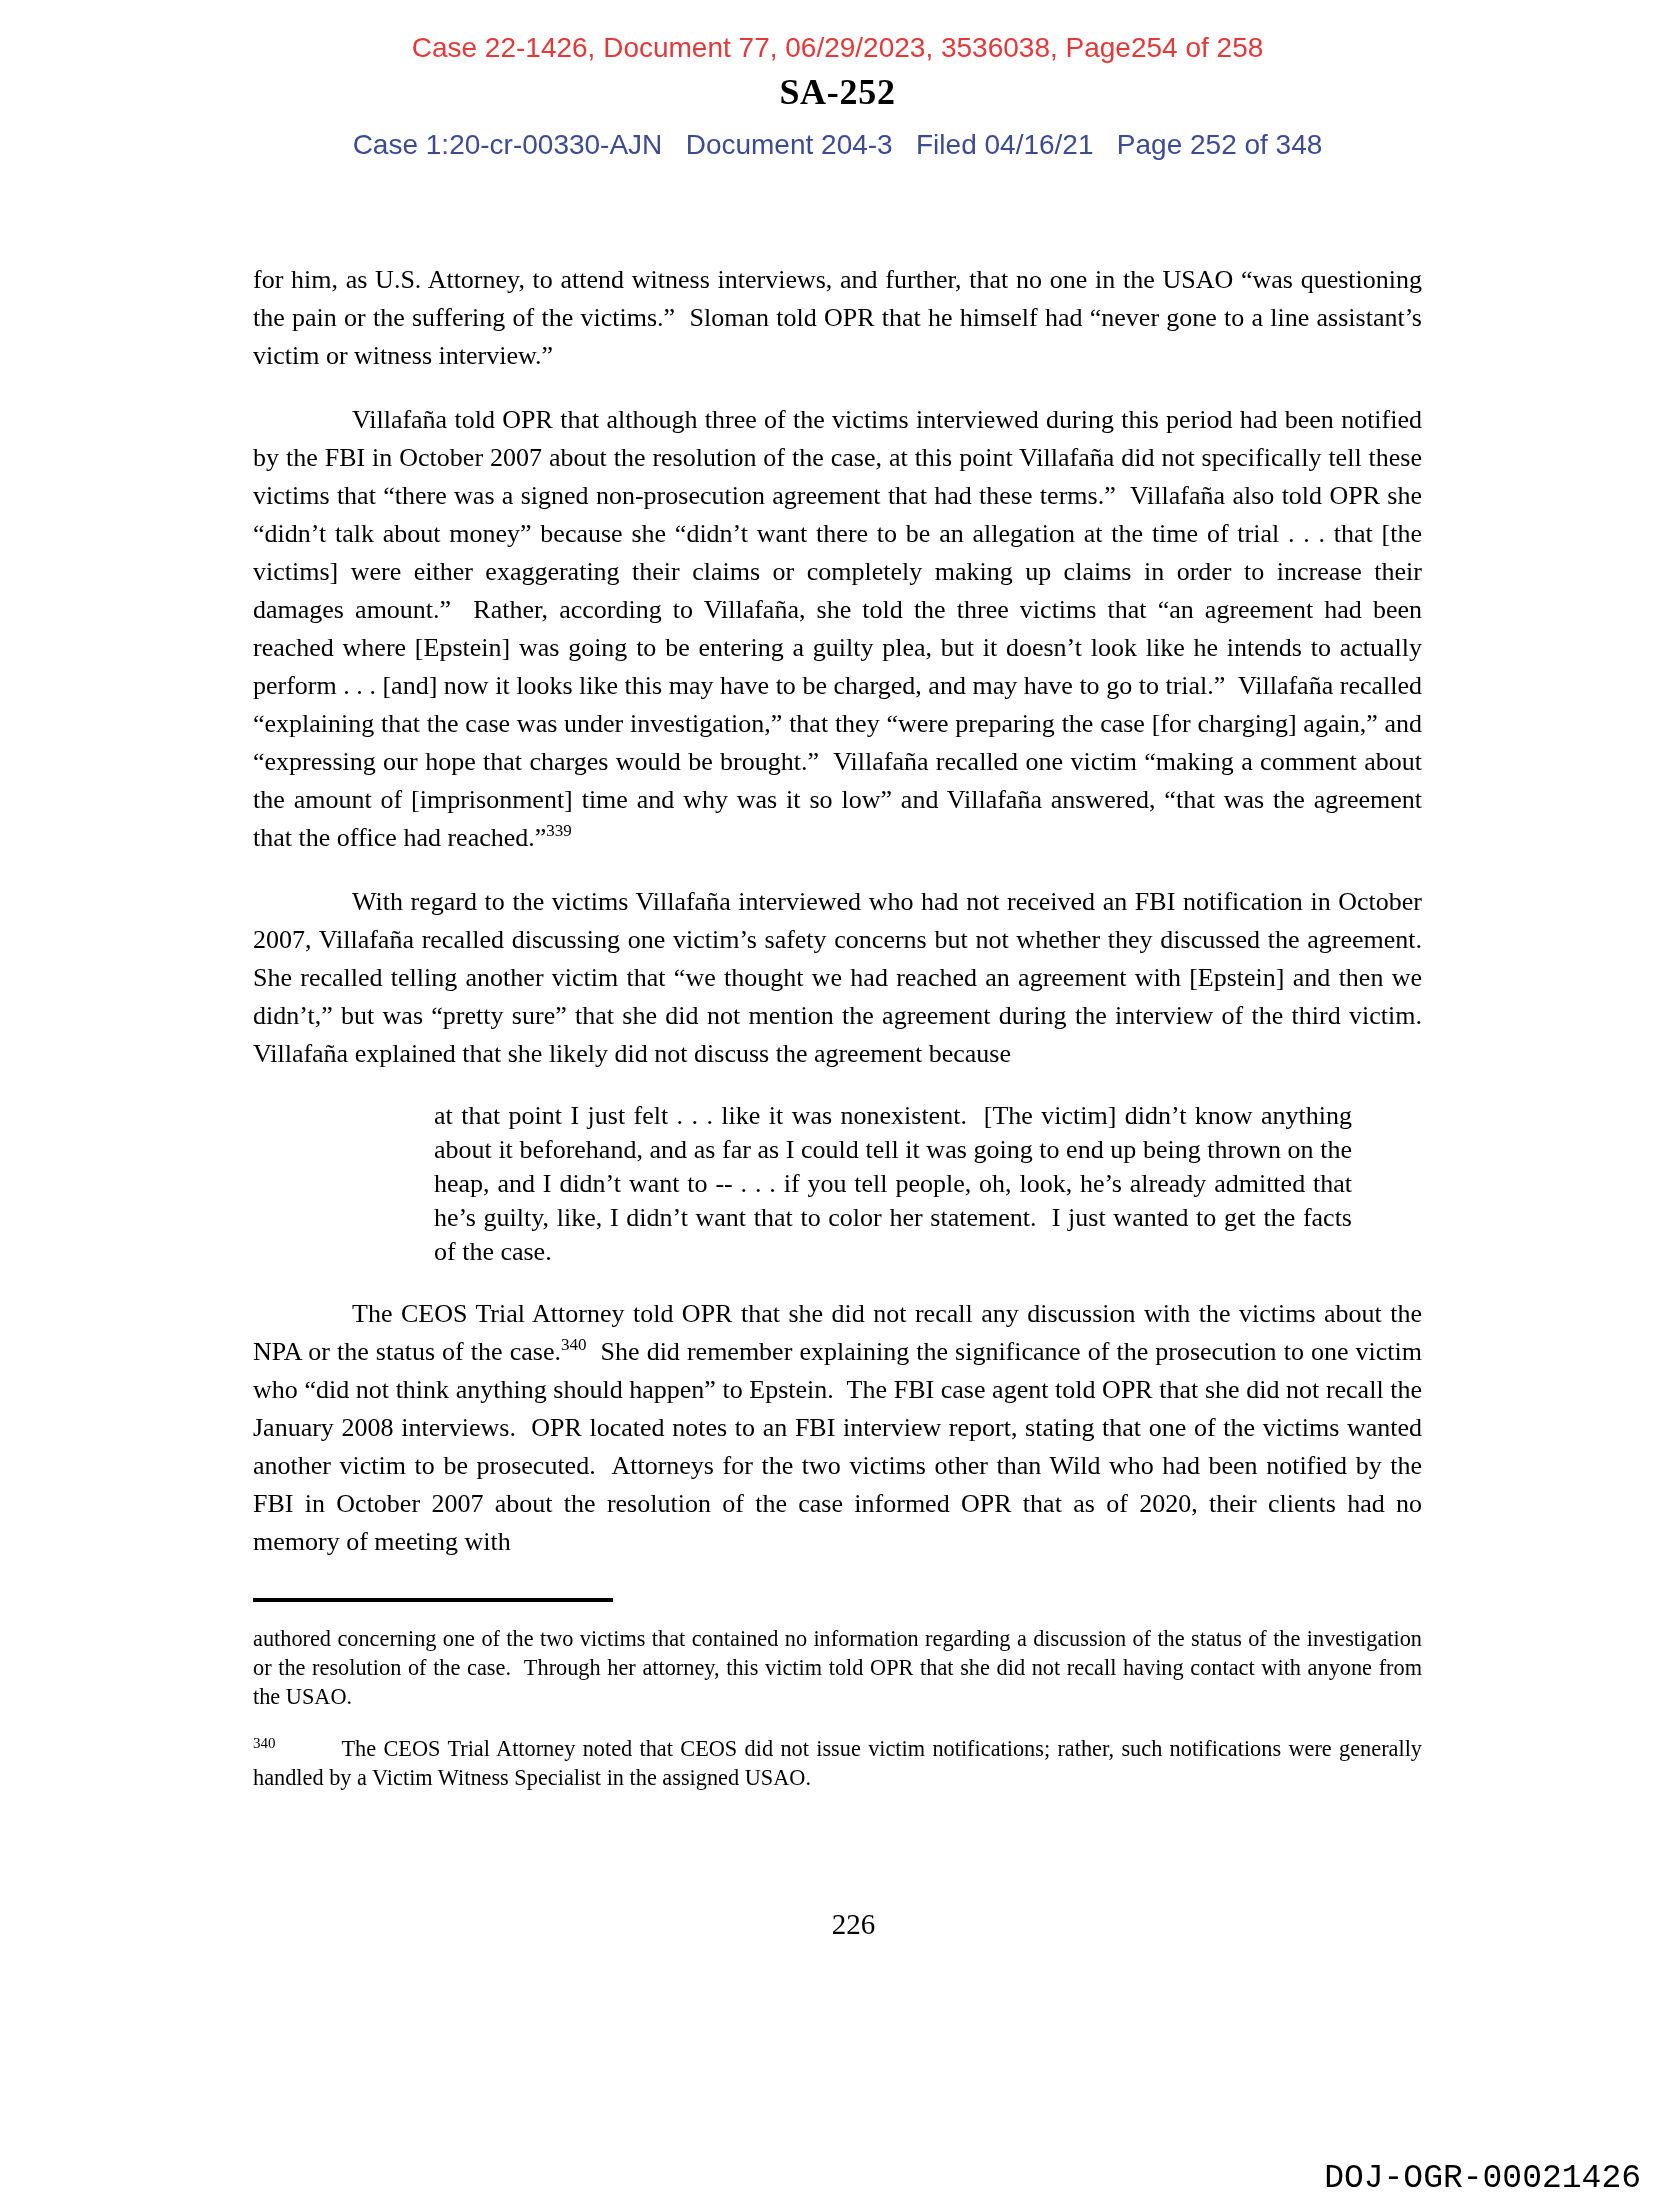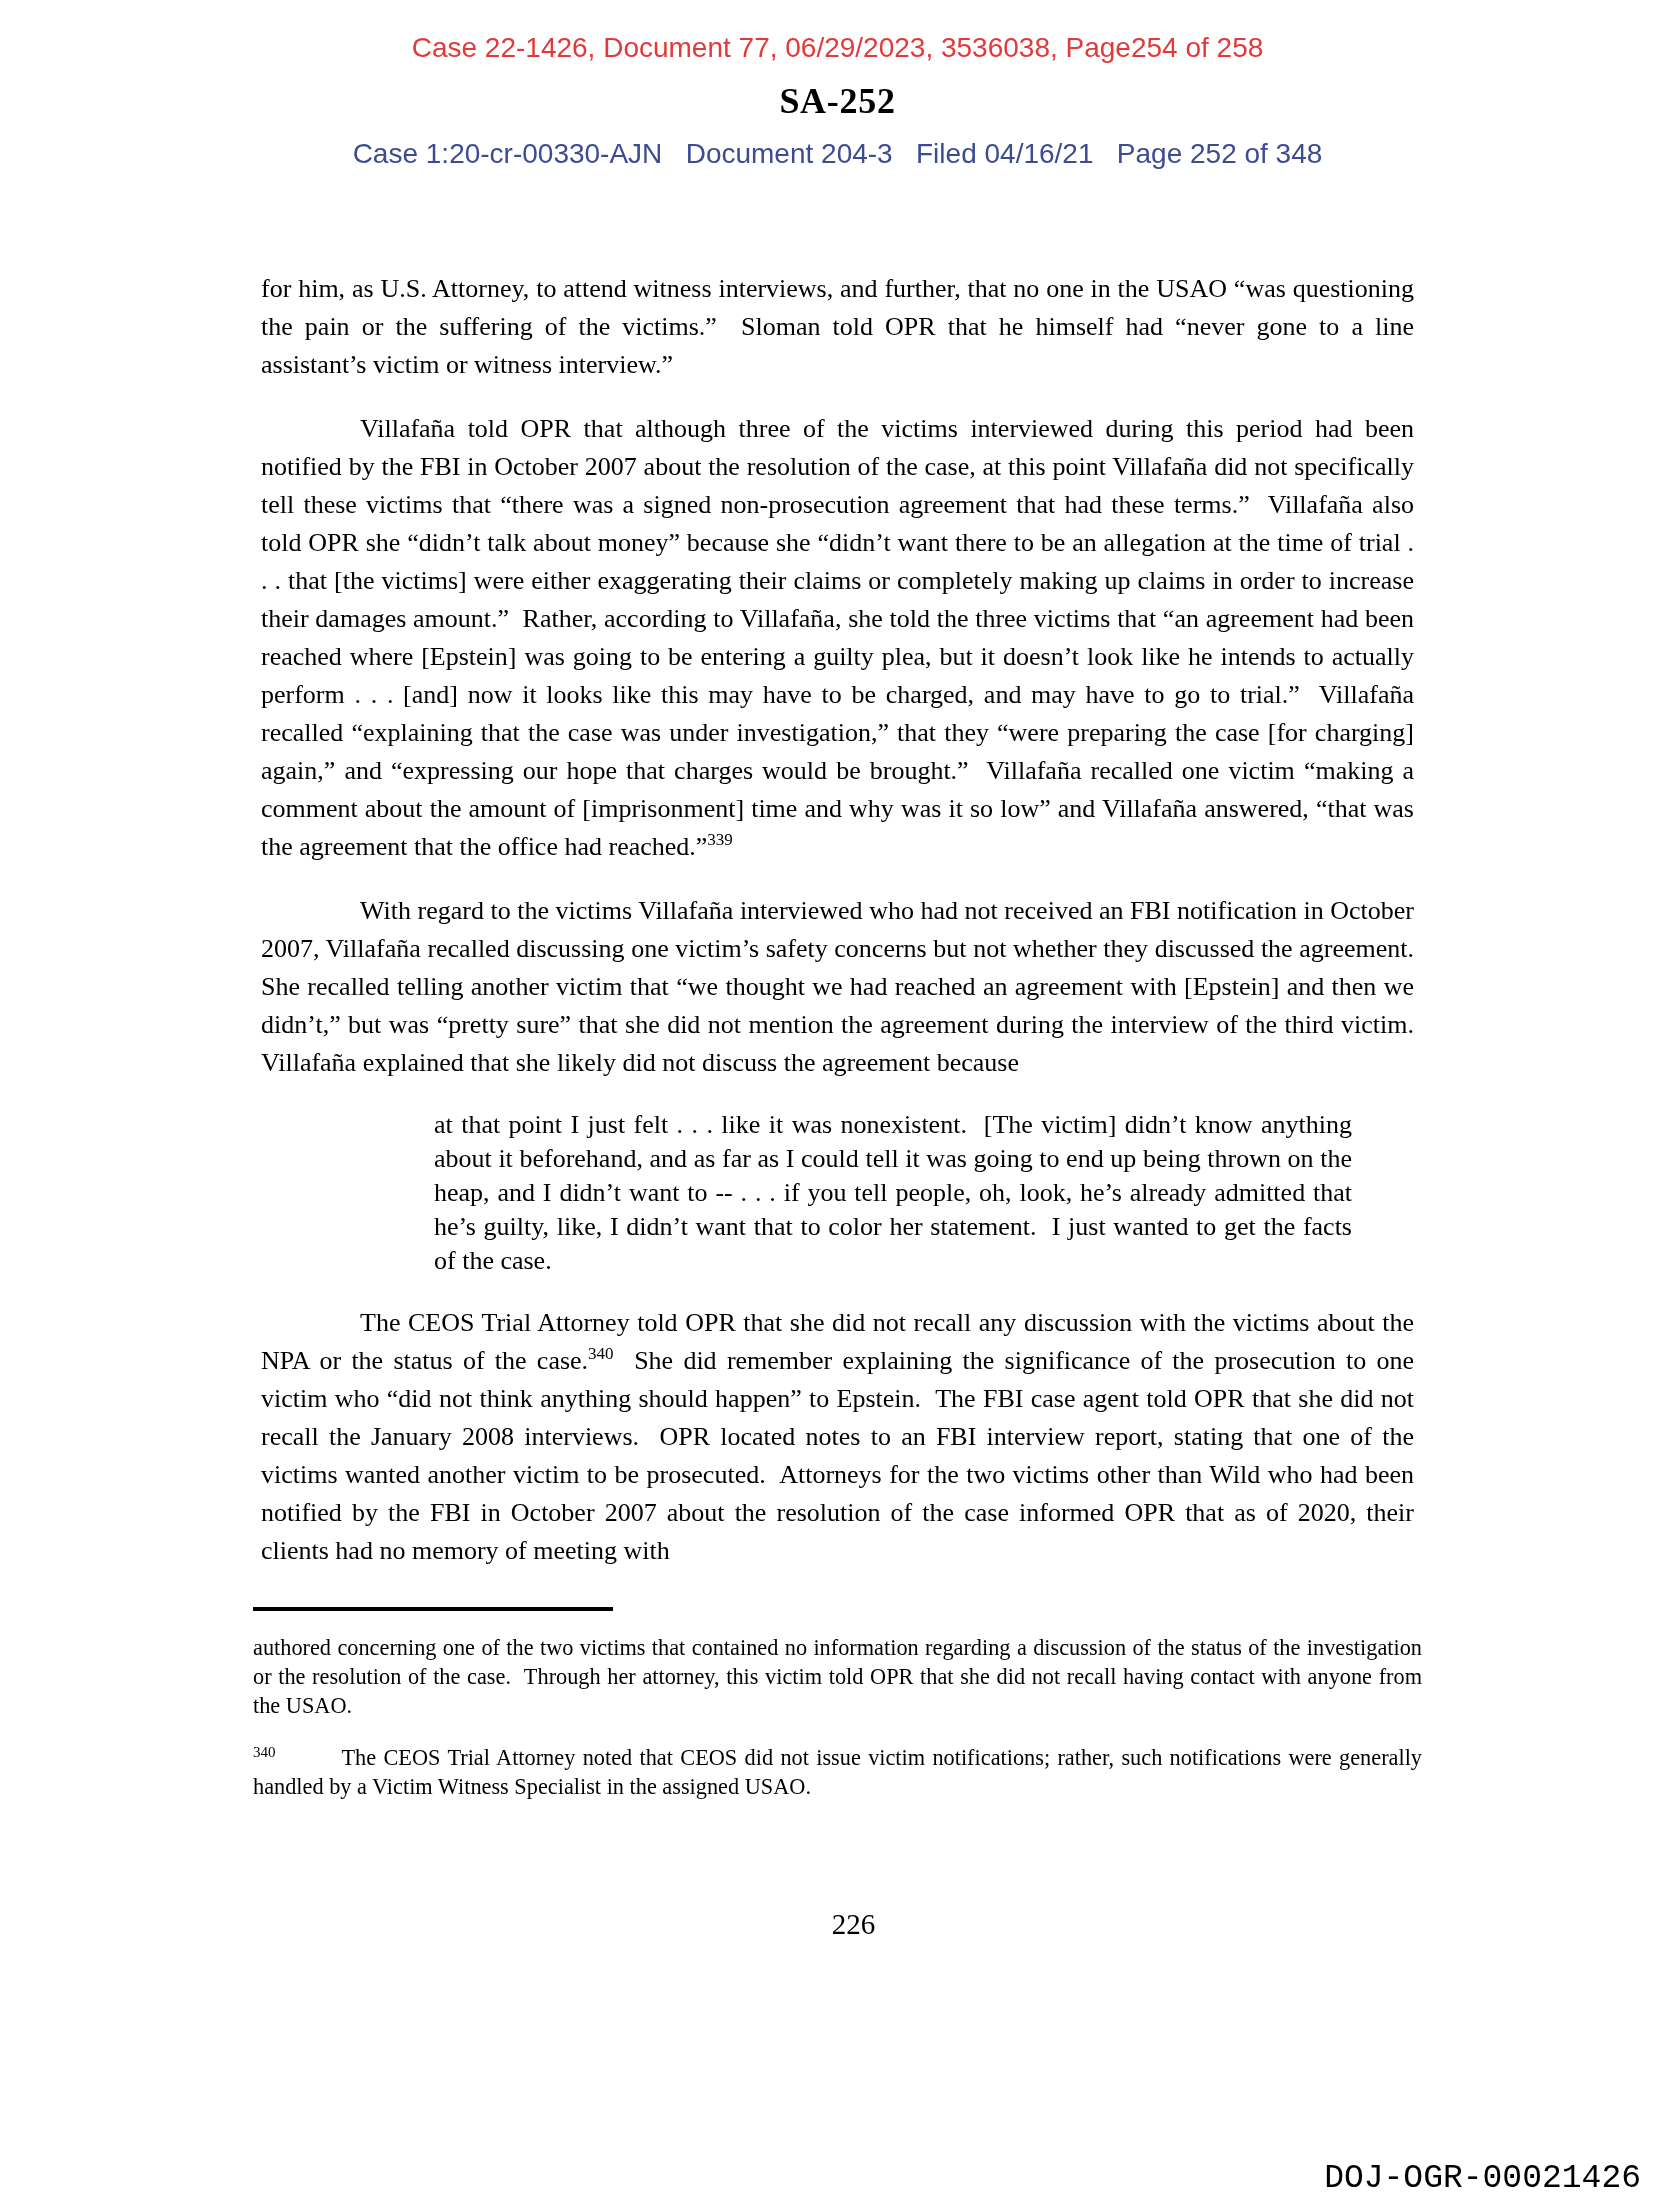--- a/index.html
+++ b/index.html
@@ -24,34 +24,34 @@
   }
   .hdr-appellate {
     font-family: "Liberation Sans", sans-serif;
     font-size: 28px;
     color: #e23a3a;
   }
   .hdr-sa {
     font-family: "Liberation Serif", serif;
     font-size: 36px;
     font-weight: bold;
-    margin-top: 16px;
+    margin-top: 7px;
     letter-spacing: 0.7px;
   }
   .hdr-district {
     font-family: "Liberation Sans", sans-serif;
     font-size: 28px;
     color: #3d4c92;
     margin-top: 16px;
   }
   .content {
     margin: 100px 253px 0 253px; 
   }
   p.body-para {
-    margin: 8px;
+    margin: 0;
     font-size: 26px;
     line-height: 38px;
     text-align: justify;
     white-space: pre-wrap;
   }
   p.gap       { margin-top: 26px; }
   p.fl-indent { text-indent: 99px; }
   .block-quote {
     margin: 26px 70px 0 181px;
     font-size: 26px;

